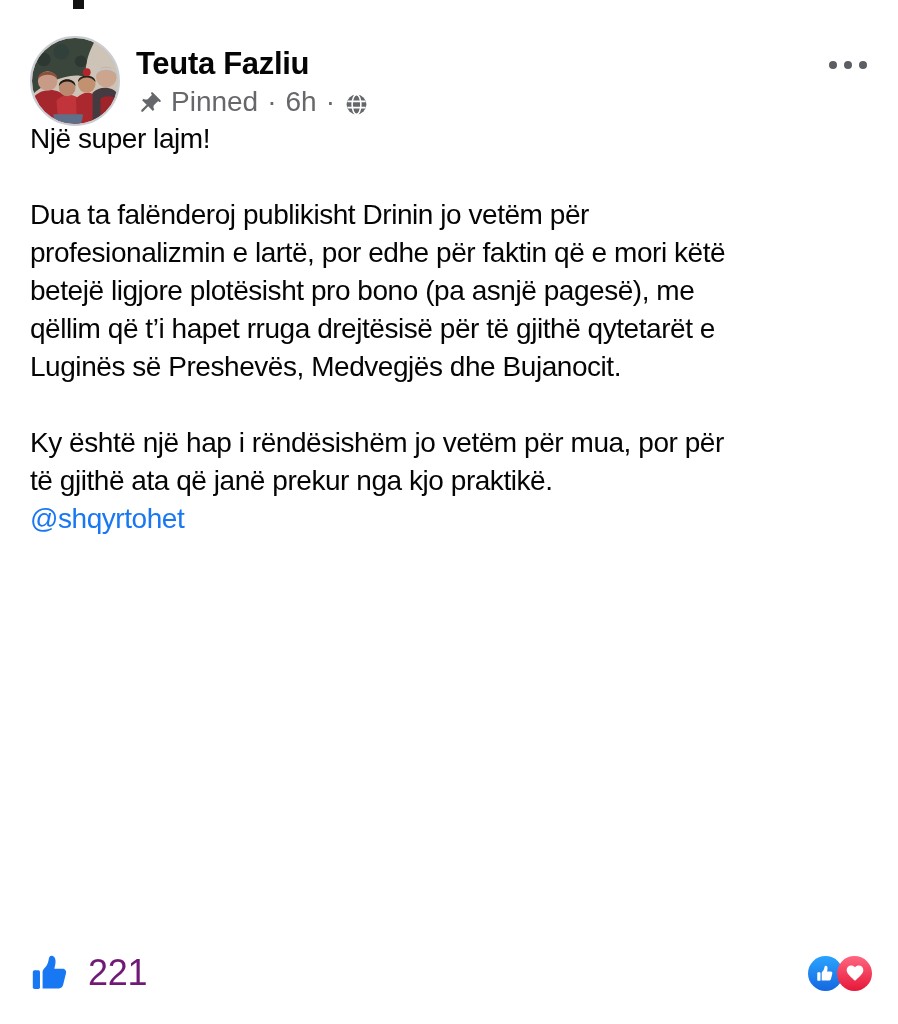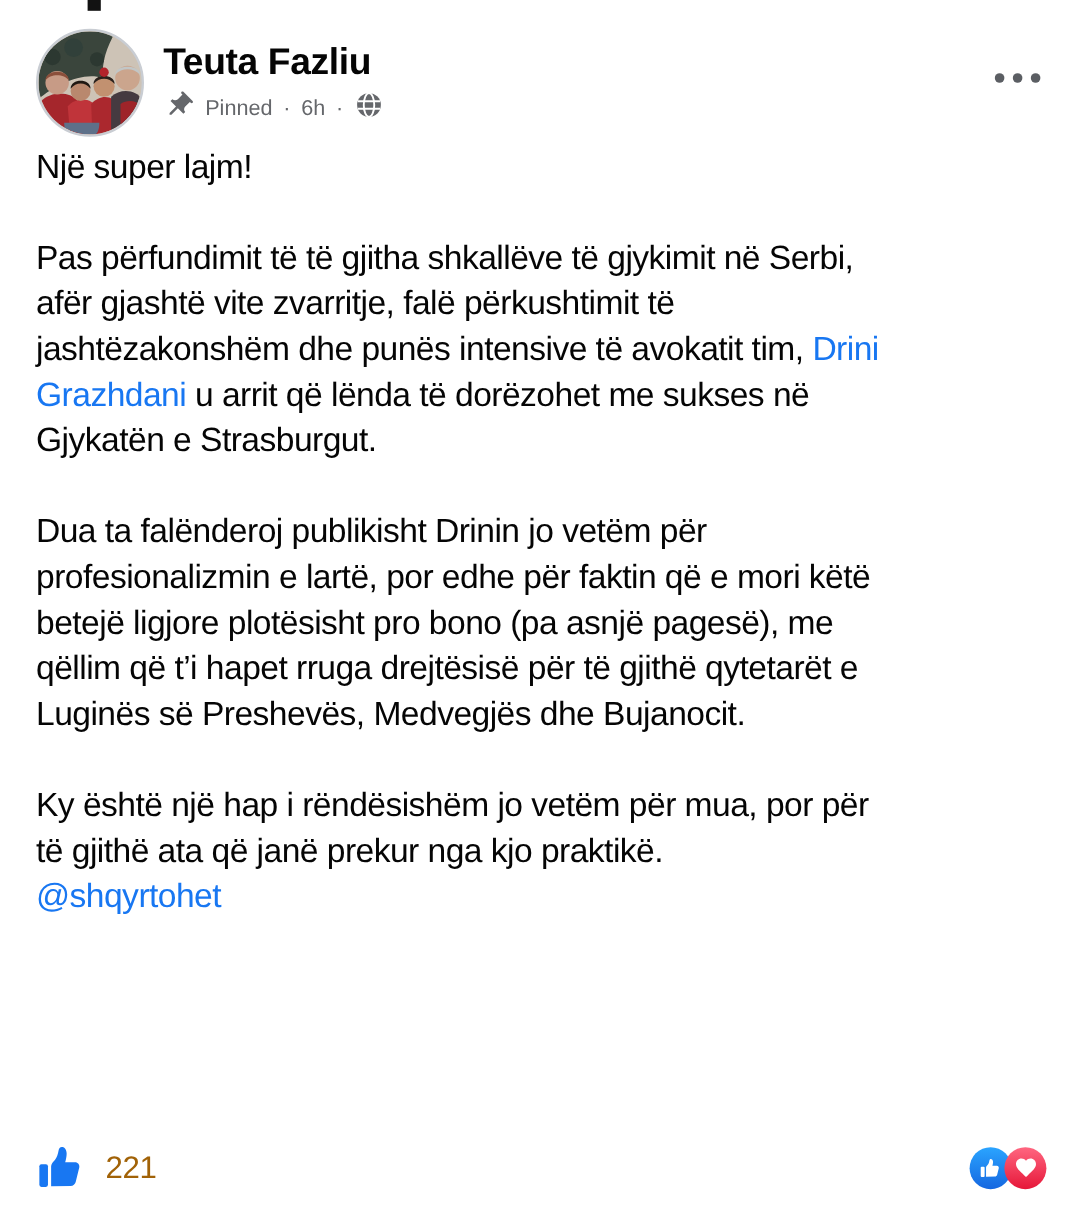--- a/index.html
+++ b/index.html
@@ -18,21 +18,21 @@
   .crop-fragment {
     position: absolute;
     left: 73px; top: 0;
     width: 11px; height: 9px;
     background: #121212;
   }
 
   
   .header {
     position: absolute;
-    left: 30px; top: 24px; right: 96px;
+    left: 30px; top: 36px; right: 96px;
     display: flex;
     align-items: center;
   }
   .avatar {
     width: 90px; height: 90px;
     border-radius: 50%;
     border: 2px solid #c9cdd3;
     overflow: hidden;
     flex: 0 0 auto;
     background: #cdc3b6;
@@ -42,24 +42,24 @@
   .author-name {
     font-size: 31px;
     font-weight: 700;
     color: #050505;
     letter-spacing: -0.3px;
     line-height: 36px;
   }
   .meta-row {
     margin-top: 5px;
     display: flex;
-    align-items: flex-start;
+    align-items: flex-end;
     gap: 9px;
     color: #65676b;
-    font-size: 18px;
+    font-size: 28px;
     line-height: 30px;
   }
   .meta-row .icon { display: inline-flex; }
   .meta-sep { color: #65676b; }
 
   .more-button {
     position: absolute;
     right: 24px; top: 48px;
     width: 52px; height: 34px;
     display: flex;
@@ -105,22 +105,22 @@
     display: flex;
     align-items: center;
   }
   .count-group {
     display: flex;
     align-items: center;
     gap: 16px;
   }
   .count-group.share { margin-left: 58px; }
   .count-label {
-    font-size: 26px;
-    color: #a16207;
+    font-size: 36px;
+    color: #701a75;
     letter-spacing: -0.3px;
   }
   .footer-spacer { flex: 1; }
 
   .reactions {
     display: flex;
     align-items: center;
     position: relative;
     height: 38px;
   }
@@ -210,25 +210,20 @@
   </div>
 
   <button class="more-button">
     <span class="dot"></span>
     <span class="dot"></span>
     <span class="dot"></span>
   </button>
 
   <div class="post-text">
       <p>Një super lajm!</p>
-      <p>Pas përfundimit të të gjitha shkallëve të gjykimit në Serbi,
-afër gjashtë vite zvarritje, falë përkushtimit të
-jashtëzakonshëm dhe punës intensive të avokatit tim, <a>Drini
-Grazhdani</a> u arrit që lënda të dorëzohet me sukses në
-Gjykatën e Strasburgut.</p>
       <p>Dua ta falënderoj publikisht Drinin jo vetëm për
 profesionalizmin e lartë, por edhe për faktin që e mori këtë
 betejë ligjore plotësisht pro bono (pa asnjë pagesë), me
 qëllim që t’i hapet rruga drejtësisë për të gjithë qytetarët e
 Luginës së Preshevës, Medvegjës dhe Bujanocit.</p>
       <p>Ky është një hap i rëndësishëm jo vetëm për mua, por për
 të gjithë ata që janë prekur nga kjo praktikë.
 <a>@shqyrtohet</a></p>
     </div>
 

